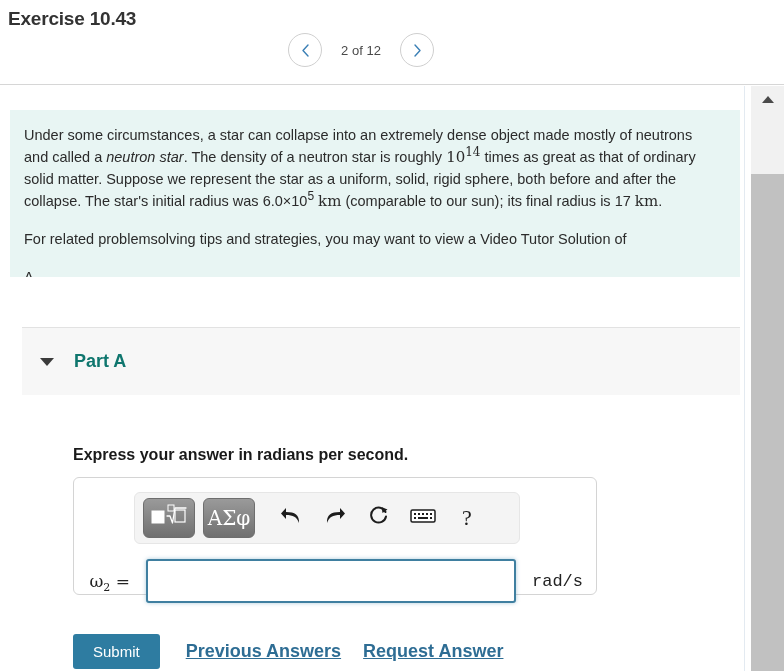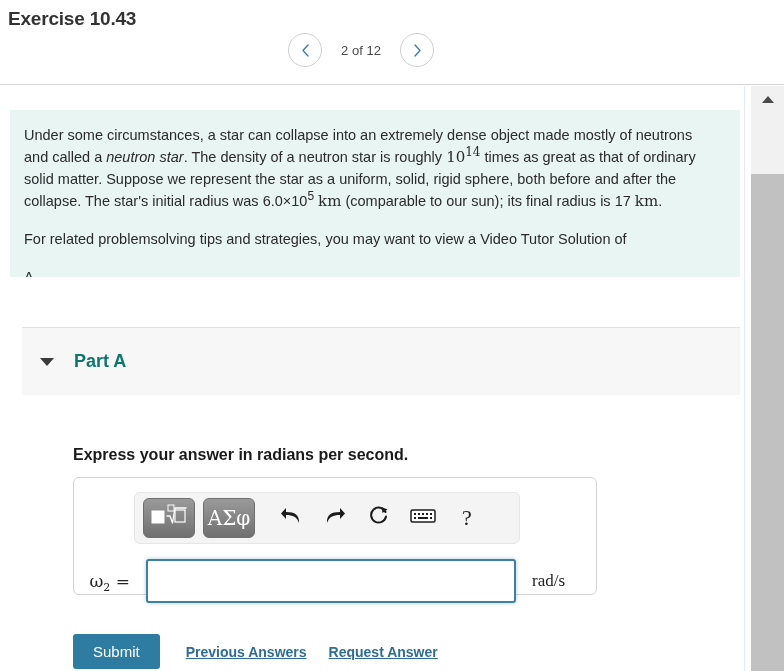--- a/index.html
+++ b/index.html
@@ -249,21 +249,21 @@
     background: #ffffff;
     box-shadow: 0 0 4px rgba(70,140,175,0.45);
     box-sizing: border-box;
     font-size: 15px;
     padding: 0 8px;
     color: #222;
     outline: none;
     font-family: "Liberation Sans", sans-serif;
   }
   .unit {
-    font-family: Liberation Serif, serif;
+    font-family: Liberation Mono, monospace;
     font-size: 17px;
     color: #222222;
     margin-left: 16px;
     white-space: nowrap;
   }
 
   
   .actions {
     position: absolute;
     left: 73px;
@@ -277,21 +277,21 @@
     border: none;
     border-radius: 3px;
     font-size: 15px;
     font-family: "Liberation Sans", sans-serif;
     padding: 9px 20px;
     cursor: pointer;
   }
   .link-btn {
     margin-left: 26px;
     color: #2e6d94;
-    font-size: 14px;
+    font-size: 18px;
     font-weight: bold;
     text-decoration: underline;
     cursor: pointer;
     white-space: nowrap;
   }
   .link-btn.second { margin-left: 22px; }
 
   
   .scrollbar {
     position: absolute;

